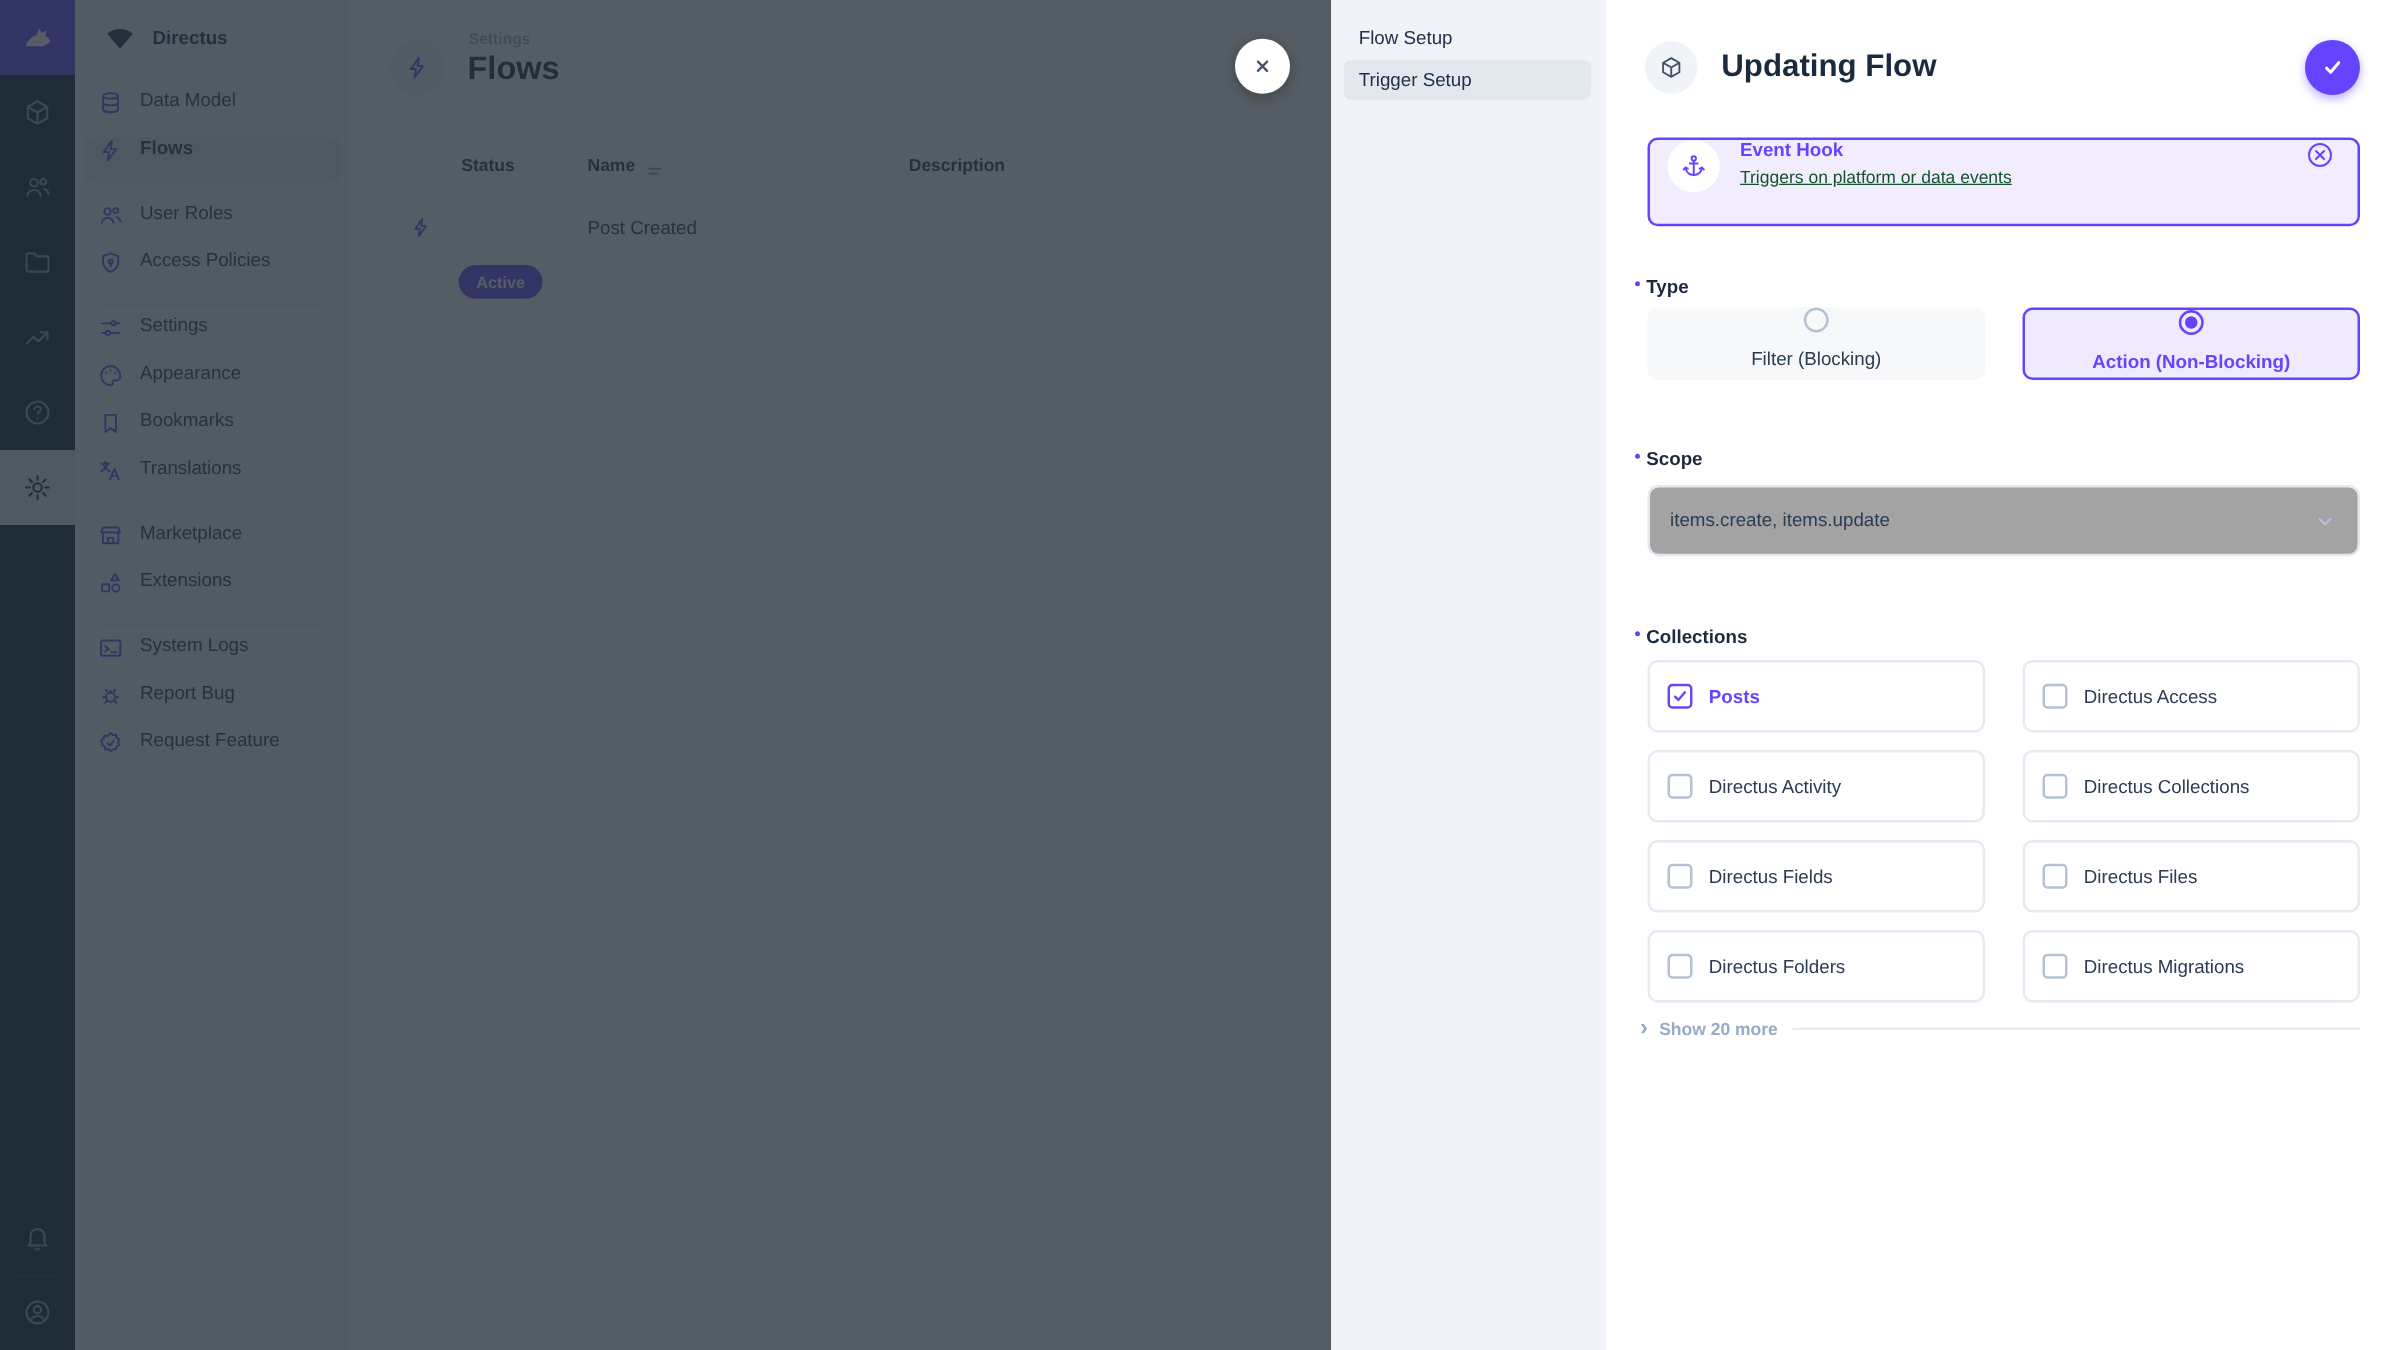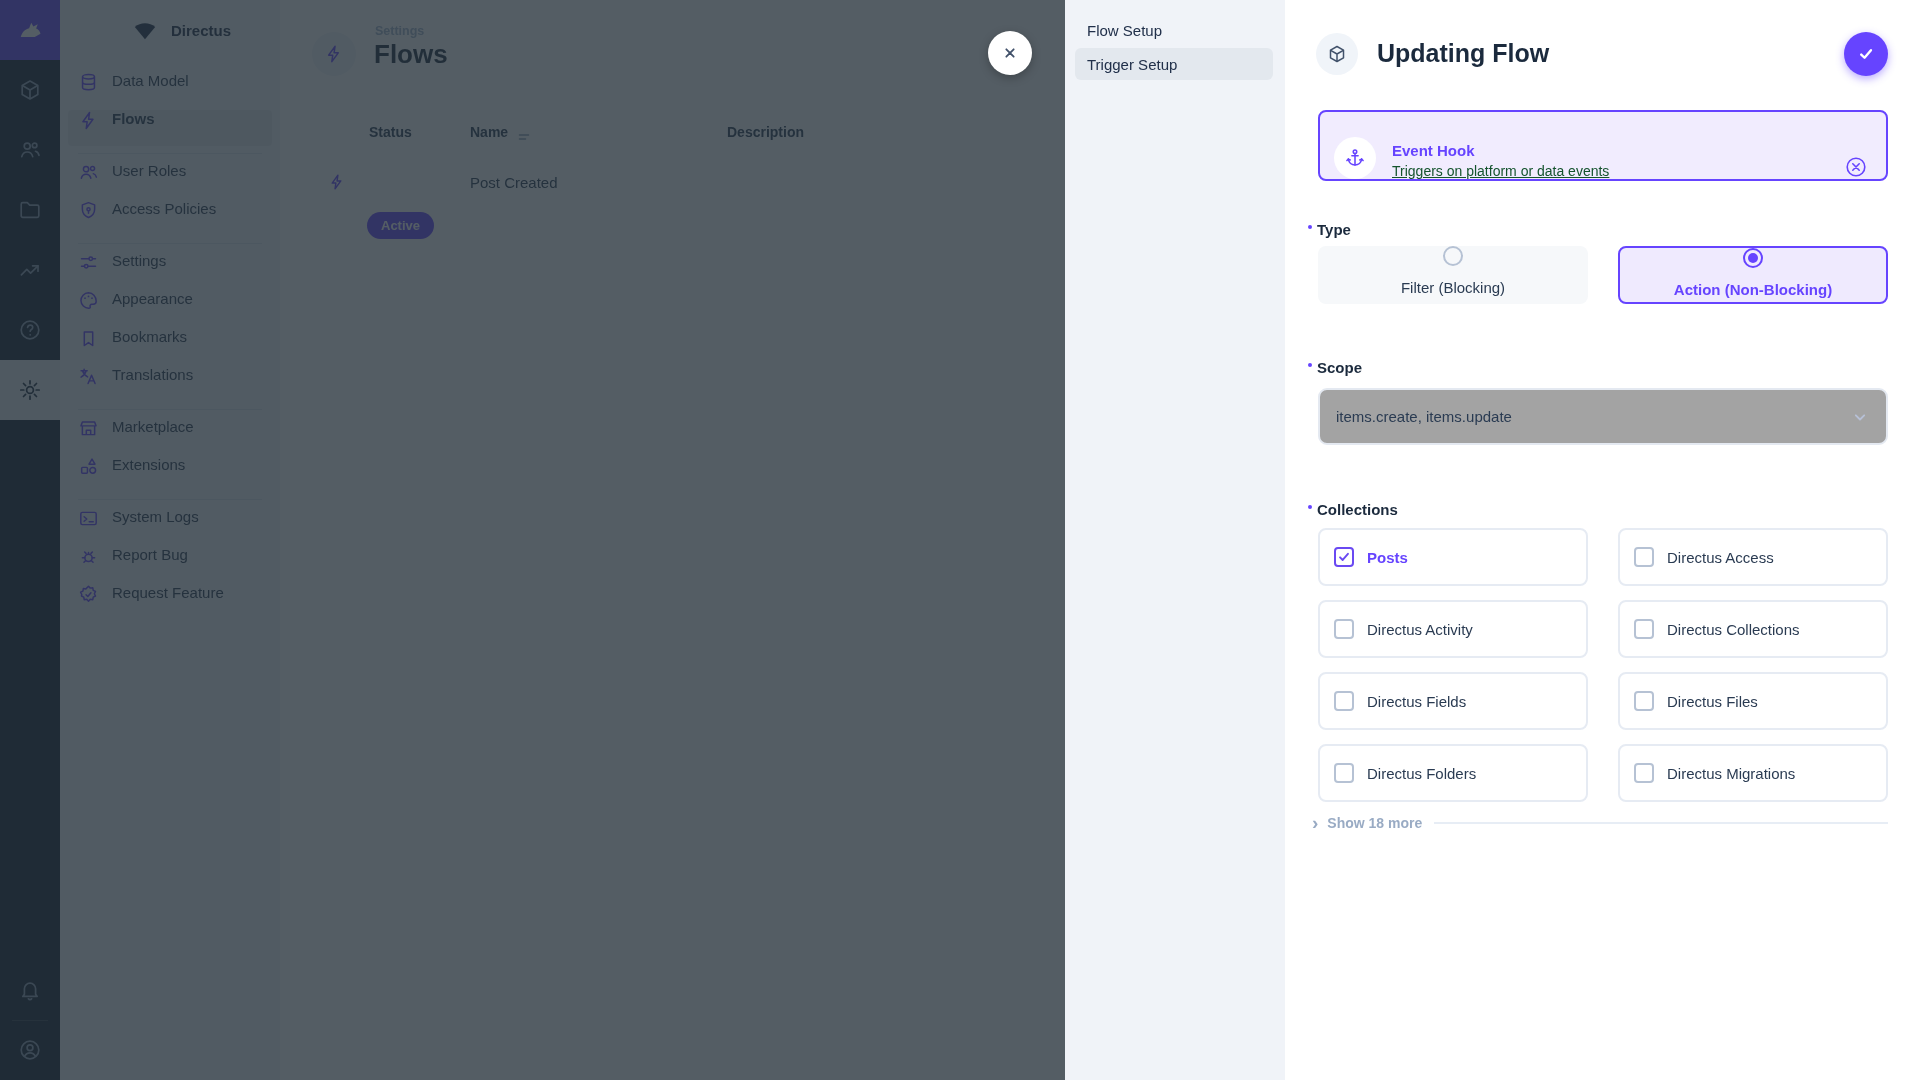--- a/index.html
+++ b/index.html
@@ -9,21 +9,21 @@
   
   .module-bar{position:absolute;left:0;top:0;width:60px;height:1080px;background:#0e1c2e;}
   .logo-block{position:absolute;left:0;top:0;width:60px;height:60px;background:#6644ff;
               display:flex;align-items:center;justify-content:center;}
   .mod{position:absolute;left:0;width:60px;height:60px;display:flex;align-items:center;
        justify-content:center;color:#8c9eb4;}
   .mod.active{background:#e7ecf2;color:#1b2a3d;}
   .mod-sep{position:absolute;left:12px;width:36px;height:1px;background:rgba(255,255,255,.14);}
   
   .nav{position:absolute;left:60px;top:0;width:220px;height:1080px;background:#f0f4f9;}
-  .proj{height:60px;display:flex;align-items:center;gap:13px;padding-left:23px;color:#21304a;justify-content:center;}
+  .proj{height:60px;display:flex;align-items:center;gap:13px;padding-left:23px;color:#21304a;}
   .proj-name{font-size:15px;font-weight:700;color:#21304a;}
   .nav-list{position:absolute;top:72px;left:8px;right:8px;}
   .nav-item{height:36px;margin-bottom:2px;display:flex;align-items:flex-start;gap:13px;
             padding:0 10px;border-radius:4px;color:#2a3b52;font-size:15px;}
   .nav-item.active{background:#e3e8ee;font-weight:600;}
   .nav-ic{color:#6644ff;flex:0 0 auto;display:flex;}
   .nav-sep{height:1px;background:#dce4ee;margin:7px 10px 8px;}
   
   .content{position:absolute;left:280px;top:0;width:785px;height:1080px;background:#fff;}
   .page-icon{position:absolute;left:32px;top:32px;width:44px;height:44px;border-radius:50%;
@@ -48,21 +48,21 @@
   .dn-item.active{background:#e3e8ee;}
   .drawer-main{position:absolute;left:1285px;top:0;width:635px;height:1080px;background:#fff;}
   .dm-icon{position:absolute;left:31px;top:33px;width:42px;height:42px;border-radius:50%;
            background:#f0f4f9;display:flex;align-items:center;justify-content:center;color:#42526b;}
   .dm-title{position:absolute;left:92px;top:39px;font-size:25px;font-weight:800;color:#1b2a3d;}
   .fab{position:absolute;left:559px;top:32px;width:44px;height:44px;border-radius:50%;background:#6644ff;
        border:none;display:flex;align-items:center;justify-content:center;cursor:pointer;
        box-shadow:0 3px 8px rgba(102,68,255,.45);}
   .banner{position:absolute;left:33px;top:110px;width:570px;height:71px;box-sizing:border-box;
           border:2px solid #6644ff;background:#f1ecfe;border-radius:8px;display:flex;
-          align-items:flex-end;gap:16px;padding:0 18px 0 14px;}
+          align-items:flex-start;gap:16px;padding:0 18px 0 14px;}
   .banner-ic{width:42px;height:42px;border-radius:50%;background:#fff;color:#6644ff;flex:0 0 auto;
              display:flex;align-items:center;justify-content:center;}
   .banner-title{font-size:15px;font-weight:700;color:#6644ff;margin-bottom:4px;}
   .banner-sub{font-size:14px;color:#14532d;text-decoration:underline;}
   .banner-x{margin-left:auto;color:#6644ff;display:flex;}
   .f-label{position:absolute;display:flex;align-items:flex-start;gap:5px;font-size:15px;
            font-weight:700;color:#1b2a3d;}
   .req-dot{width:4px;height:4px;border-radius:50%;background:#6644ff;margin-top:4px;flex:0 0 auto;}
   .opt-card{position:absolute;width:270px;height:58px;box-sizing:border-box;border-radius:8px;
             display:flex;align-items:center;gap:13px;padding:0 15px;font-size:15px;cursor:pointer;flex-direction:column;}
@@ -456,18 +456,18 @@
       <span class="cbox"></span>
       <span>Directus Folders</span>
     </div>
     <div class="cb-card" style="left:333px;top:744px">
       <span class="cbox"></span>
       <span>Directus Migrations</span>
     </div>
 
     <div class="show-more">
       <span class="sm-chev">›</span>
-      <span>Show 18 more</span>
+      <span>Show 20 more</span>
       <span class="sm-line"></span>
     </div>
   </section>
 
 </div>
 
 </body></html>

